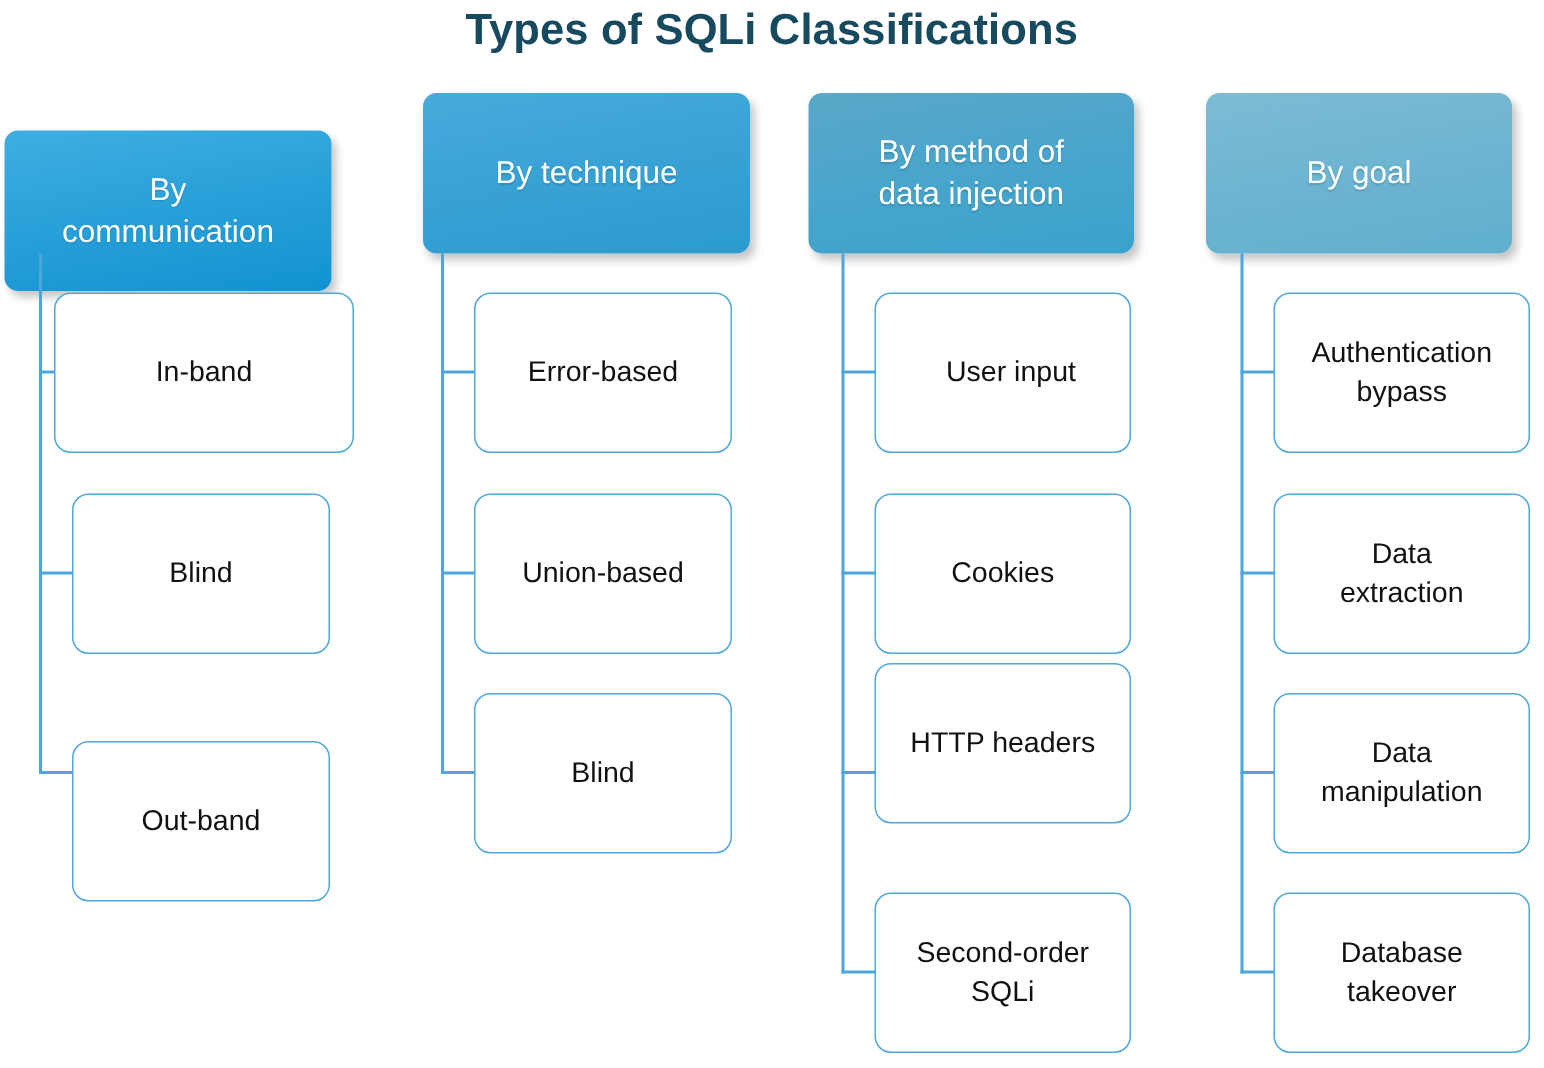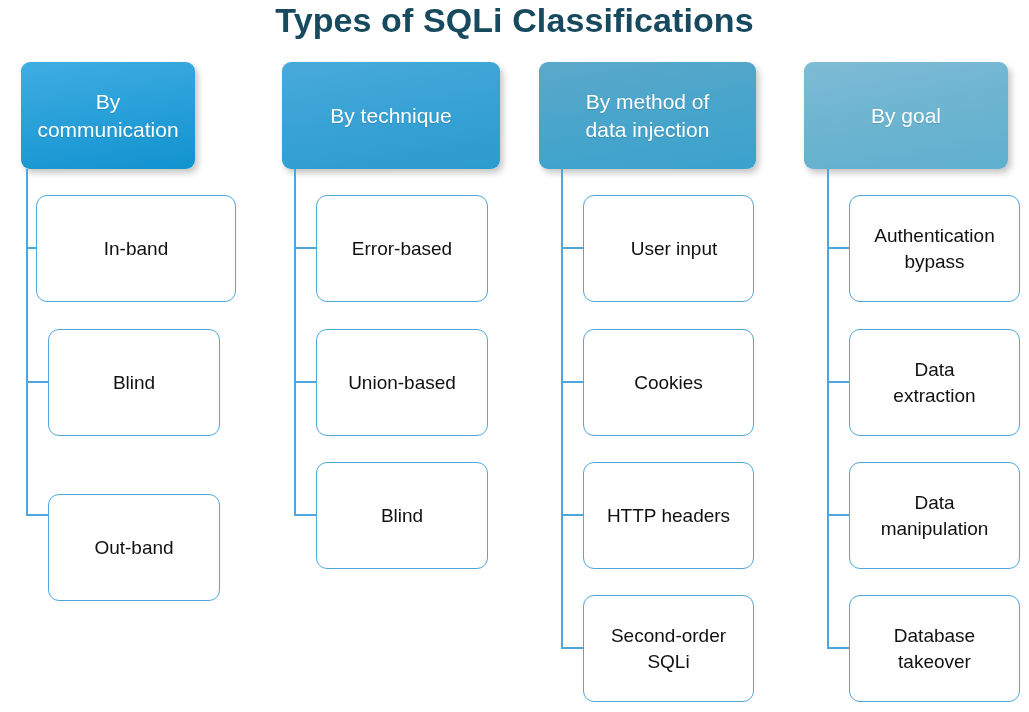--- a/index.html
+++ b/index.html
@@ -20,21 +20,21 @@
     overflow: hidden;
   }
 
   
   #diagram-title {
     position: absolute;
     left: 0;
     top: 1px;
     width: 1029px;
     text-align: center;
-    font-size: 34px;
+    font-size: 29px;
     font-weight: bold;
     color: #17495F;
     letter-spacing: 0.1px;
     line-height: 38px;
     white-space: nowrap;
   }
 
   
   .column {
     position: absolute;
@@ -97,21 +97,21 @@
   }
 </style>
 </head>
 <body>
 
 <div id="canvas">
 
   <div id="diagram-title">Types of SQLi Classifications</div>
 
   <div class="column">
-    <div class="header-box" style="left:21px; width:174px; background:linear-gradient(170deg,#3FAEE2 0%,#29A0D9 48%,#1193CF 100%);">
+    <div class="header-box" style="left:3px; width:218px; background:linear-gradient(170deg,#3FAEE2 0%,#29A0D9 48%,#1193CF 100%);margin-top:25px;">
       <span class="header-label">By
 communication</span>
     </div>
     <div class="trunk" style="left:26px; top:169px; height:347px;"></div>
     <div class="stub" style="left:26px; top:247px; width:23px;"></div>
     <div class="stub" style="left:26px; top:381px; width:23px;"></div>
     <div class="stub" style="left:26px; top:514px; width:23px;"></div>
 
     <div class="child-box" style="left:36px; top:195px; width:200px; height:107px;">
       <span class="child-label">In-band</span>
@@ -154,21 +154,21 @@
     <div class="stub" style="left:561px; top:381px; width:23px;"></div>
     <div class="stub" style="left:561px; top:514px; width:23px;"></div>
     <div class="stub" style="left:561px; top:647px; width:23px;"></div>
 
     <div class="child-box" style="left:583px; top:195px; width:171px; height:107px;padding-left:19px;">
       <span class="child-label">User input</span>
     </div>
     <div class="child-box" style="left:583px; top:329px; width:171px; height:107px;">
       <span class="child-label">Cookies</span>
     </div>
-    <div class="child-box" style="left:583px; top:462px; width:171px; height:107px;">
+    <div class="child-box" style="left:583px; top:442px; width:171px; height:107px;">
       <span class="child-label">HTTP headers</span>
     </div>
     <div class="child-box" style="left:583px; top:595px; width:171px; height:107px;">
       <span class="child-label">Second-order
 SQLi</span>
     </div>
   </div>
 
   <div class="column">
     <div class="header-box" style="left:804px; width:204px; background:linear-gradient(170deg,#7FBBD4 0%,#6DB5D1 48%,#5FAFCE 100%);">

